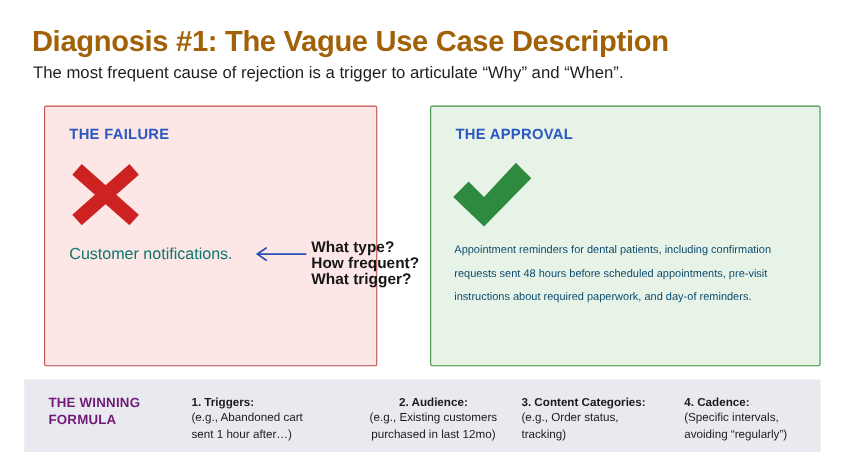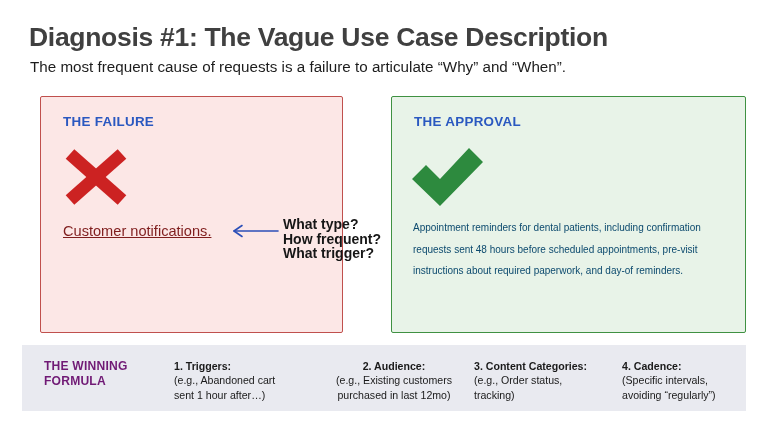--- a/index.html
+++ b/index.html
@@ -16,21 +16,21 @@
     -webkit-font-smoothing: antialiased;
   }
 
   
   #page-title {
     position: absolute;
     left: 29px;
     top: 22px;
     font-size: 26.5px;
     font-weight: bold;
-    color: #404040;
+    color: #a16207;
     letter-spacing: -0.3px;
     white-space: nowrap;
   }
   #page-subtitle {
     position: absolute;
     left: 30px;
     top: 58px;
     font-size: 15.2px;
     font-weight: normal;
     color: #1d1d1d;
@@ -86,23 +86,22 @@
     height: 62px;
   }
   #check-mark svg { display:block; width:100%; height:100%; }
 
   
   #failure-body {
     position: absolute;
     left: 22px;
     top: 126px;
     font-size: 14.6px;
-    color: #7f1d1d;
-    white-space: nowrap;
-    text-decoration: underline;
+    color: #0f766e;
+    white-space: nowrap;
   }
 
   
   #callout-arrow {
     position: absolute;
     left: 190px;
     top: 127px;
     width: 48px;
     height: 14px;
   }
@@ -168,21 +167,21 @@
 
   #formula-col-1 { left: 138px; width: 140px; }
   #formula-col-2 { left: 278px; width: 160px; text-align: center; }
   #formula-col-3 { left: 438px; width: 148px; }
   #formula-col-4 { left: 586px; width: 140px; }
 </style>
 </head>
 <body>
 
 <div id="page-title">Diagnosis #1: The Vague Use Case Description</div>
-<div id="page-subtitle">The most frequent cause of requests is a failure to articulate “Why” and “When”.</div>
+<div id="page-subtitle">The most frequent cause of rejection is a trigger to articulate “Why” and “When”.</div>
 
 <div class="panel" id="failure-panel">
   <div class="panel-label">THE FAILURE</div>
 
   <div id="x-mark">
     <svg viewBox="0 0 70 60" xmlns="http://www.w3.org/2000/svg">
       <g stroke="#cc2222" stroke-width="13" stroke-linecap="butt">
         <line x1="9" y1="7" x2="61" y2="53"></line>
         <line x1="61" y1="7" x2="9" y2="53"></line>
       </g>

